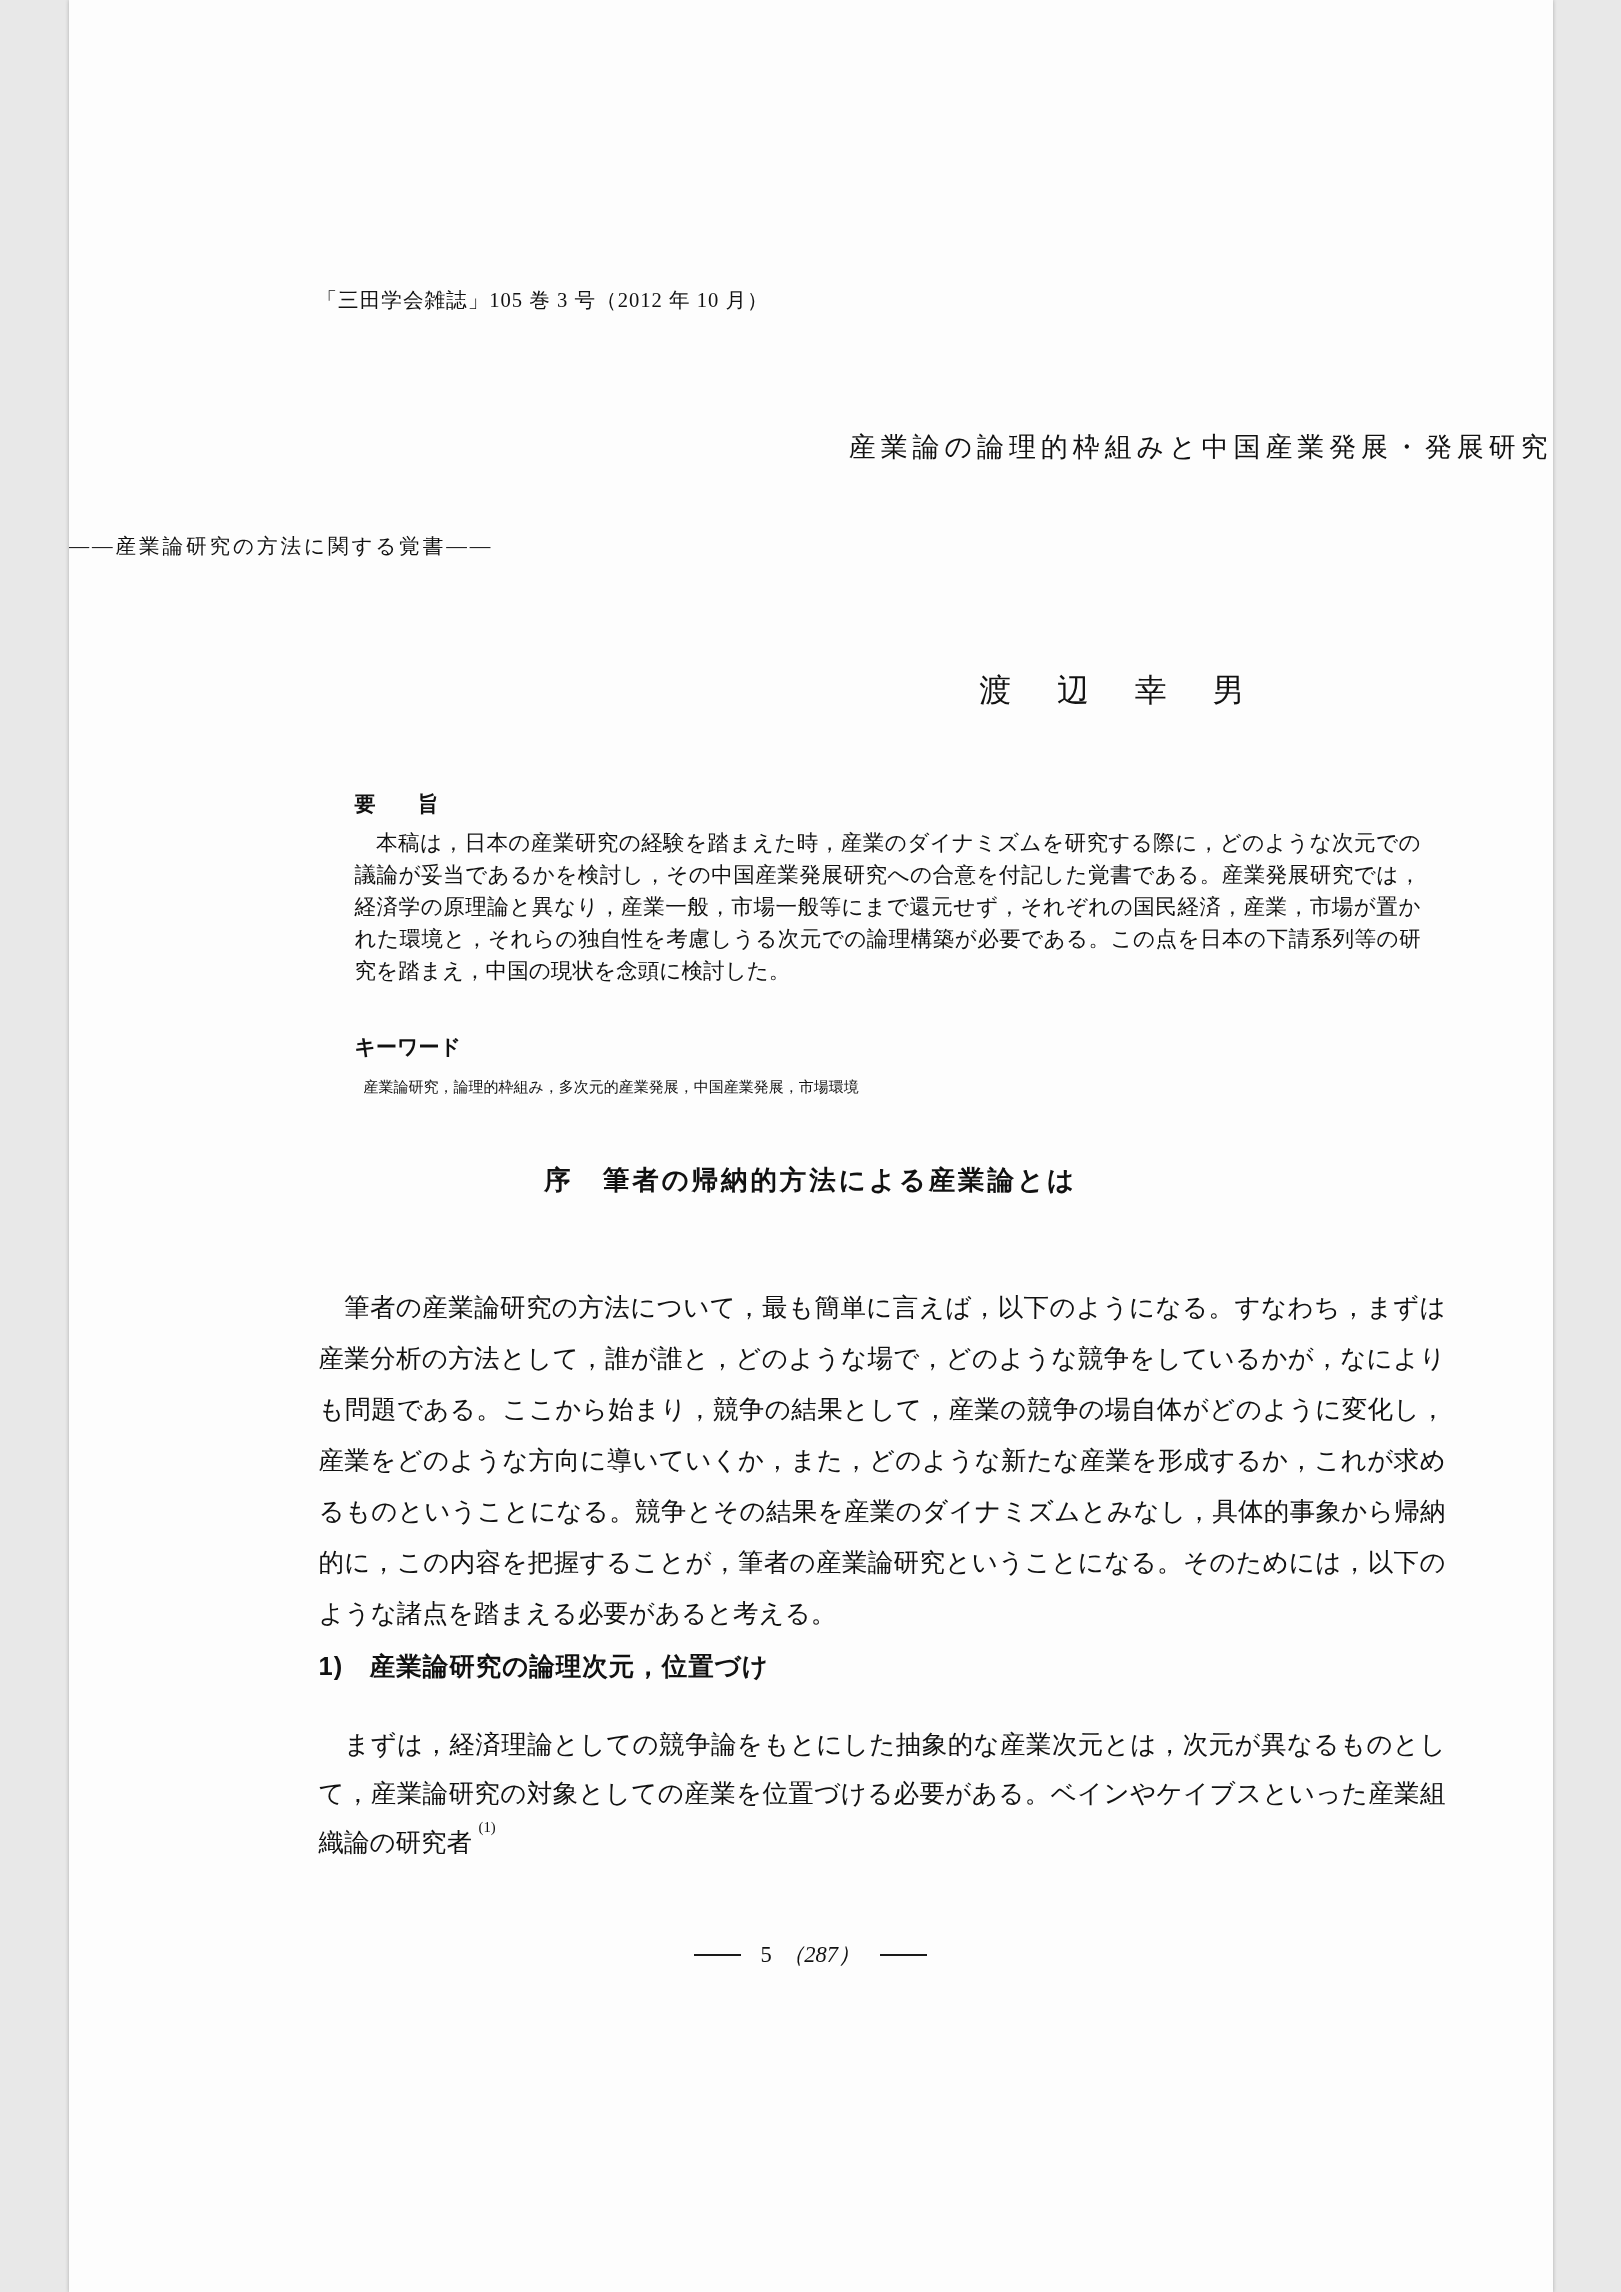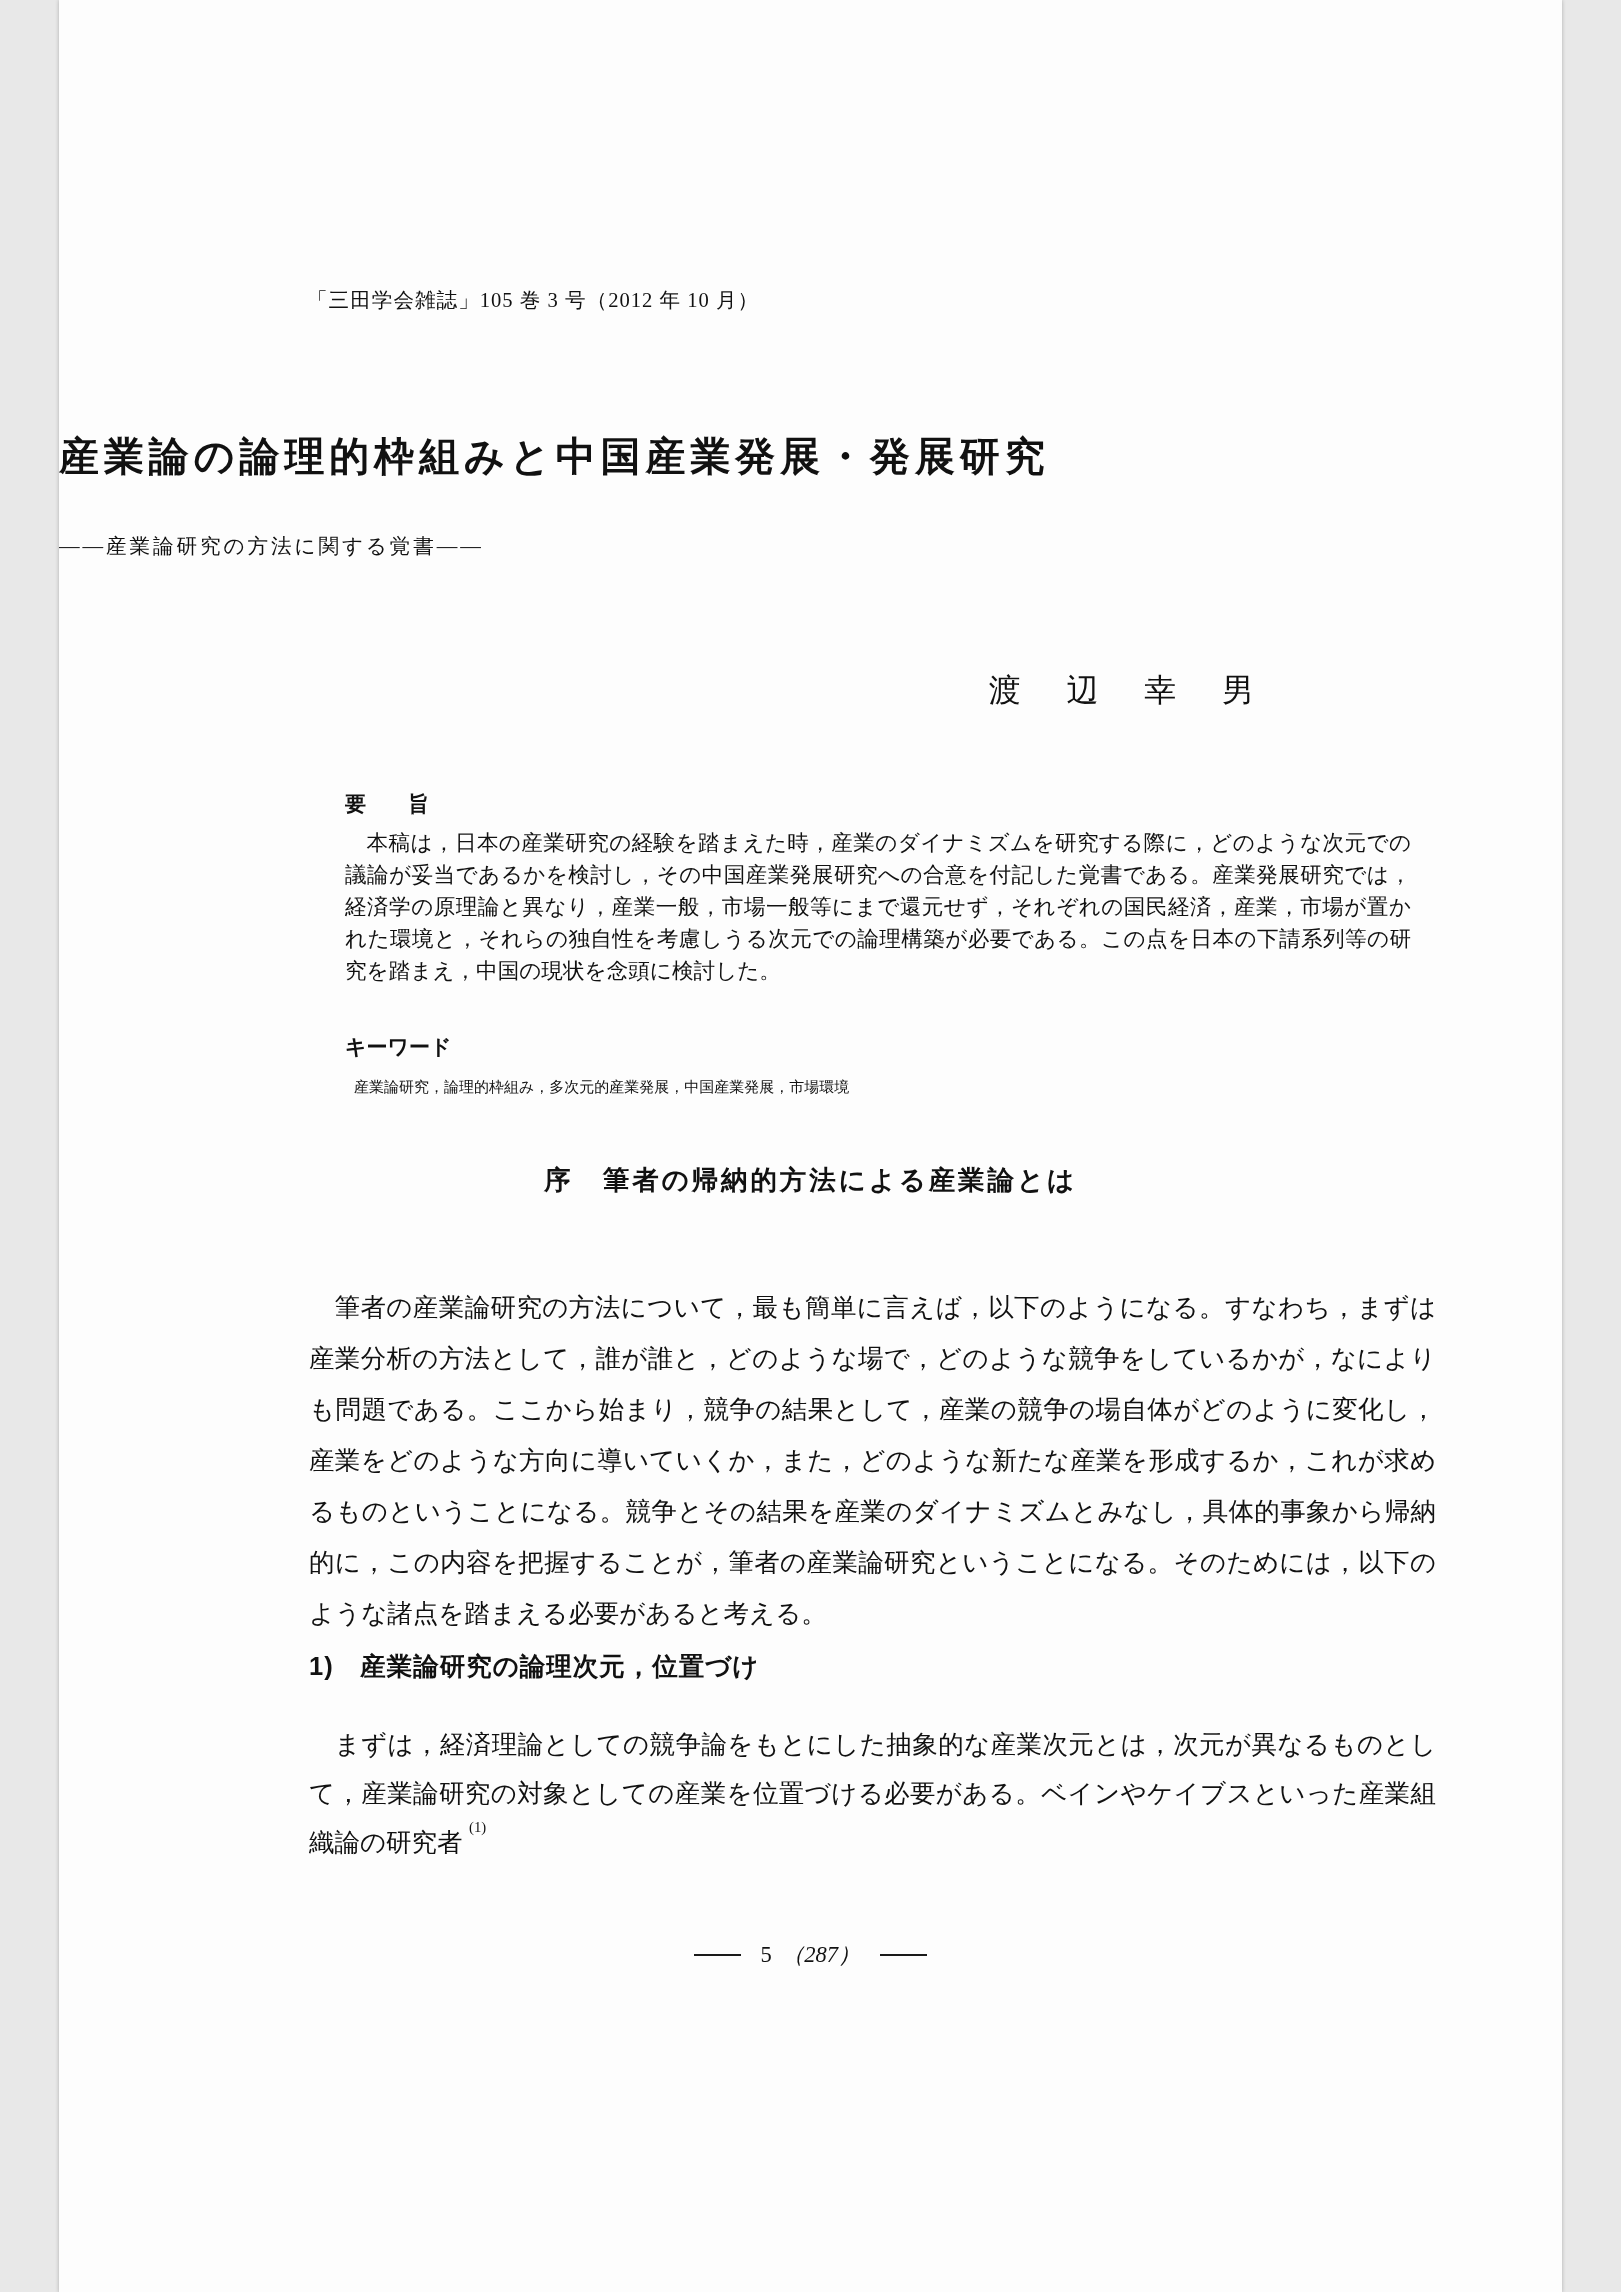--- a/index.html
+++ b/index.html
@@ -10,38 +10,37 @@
   .page {
     position: relative;
     width: 1484px;
     height: 2293px;
     margin: 0 auto;
     background: #fdfdfd;
     color: #111;
     font-family: "Liberation Serif", "DejaVu Serif", serif;
     overflow: hidden;
     box-shadow: 0 0 3.9px rgba(0,0,0,.25);
-    padding-left: 19px;
   }
   .journal-line {
     position: absolute;
     left: 248px;
     top: 286px;
     font-size: 20.6px;
     letter-spacing: 1px;
     white-space: nowrap;
   }
   .article-title {
     position: absolute;
     left: 0;
     right: 0;
     top: 429px;
-    text-align: left;
-    font-size: 40px;
-    font-weight: bold;
+    text-align: right;
+    font-size: 27px;
+    font-weight: normal;
     letter-spacing: 4.9px;
     margin: 0;
     white-space: nowrap;
   }
   .article-subtitle {
     position: absolute;
     left: 0;
     right: 0;
     top: 532px;
     text-align: left;

